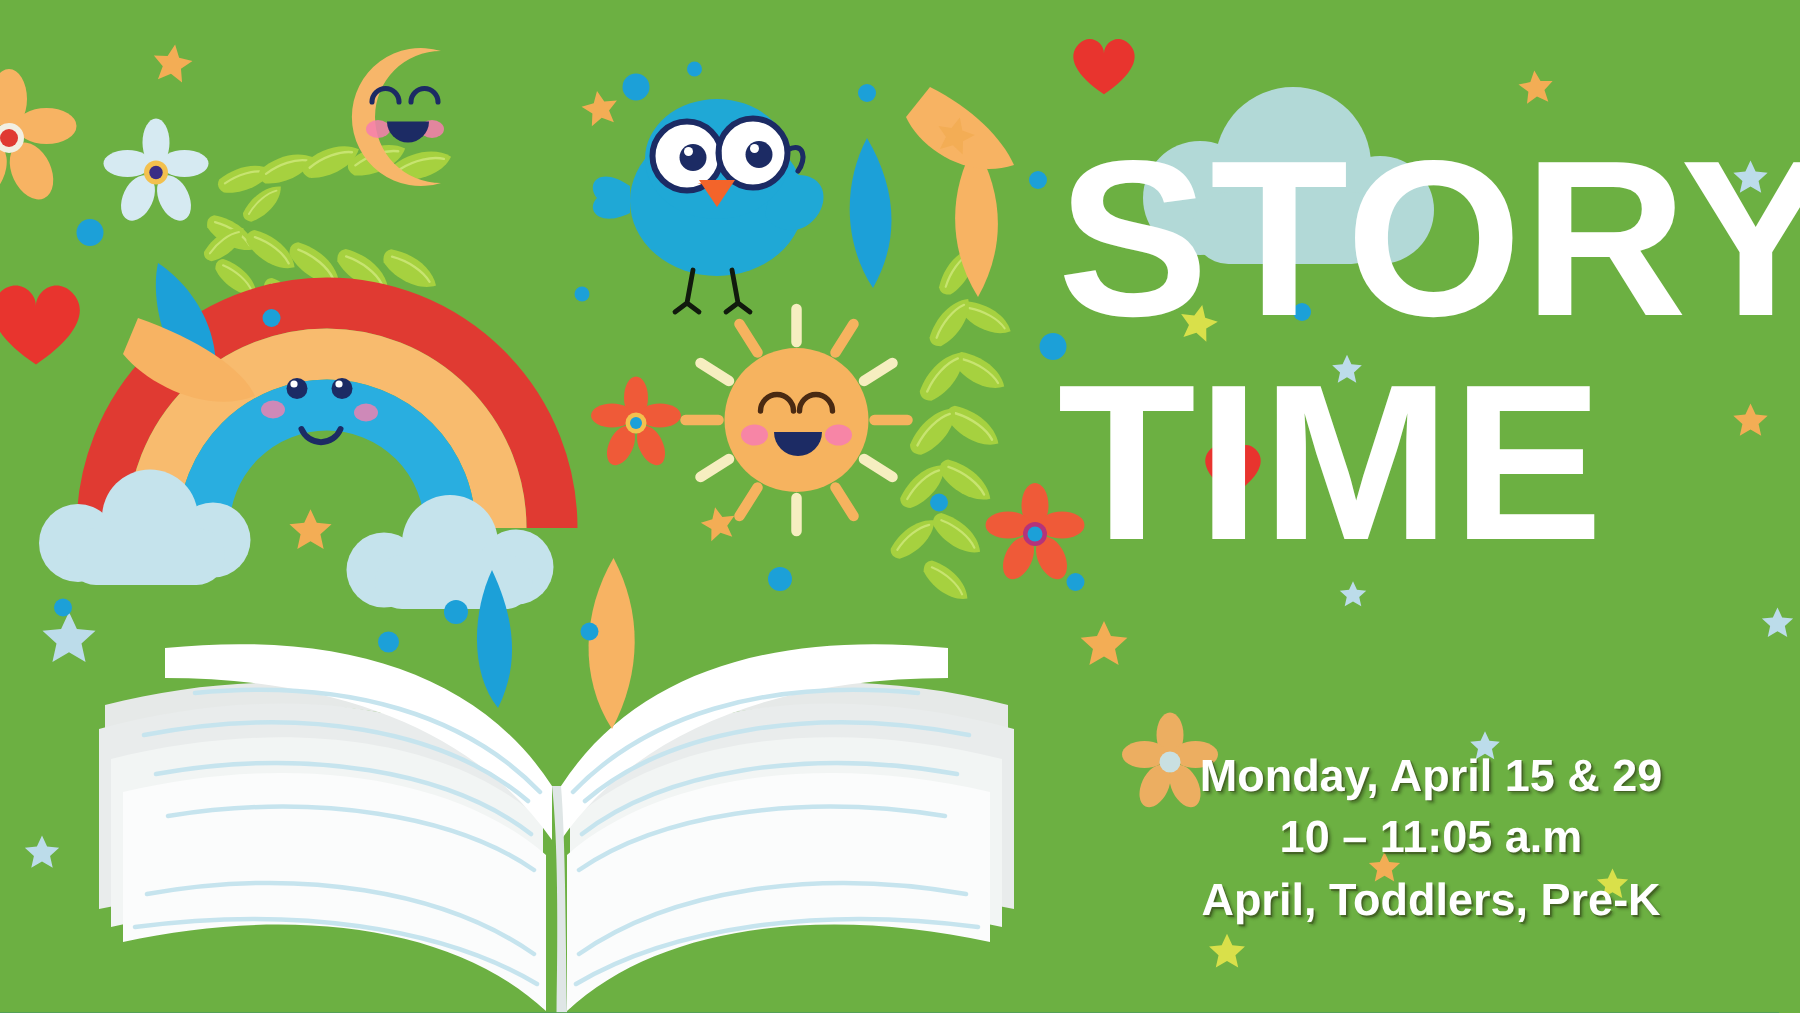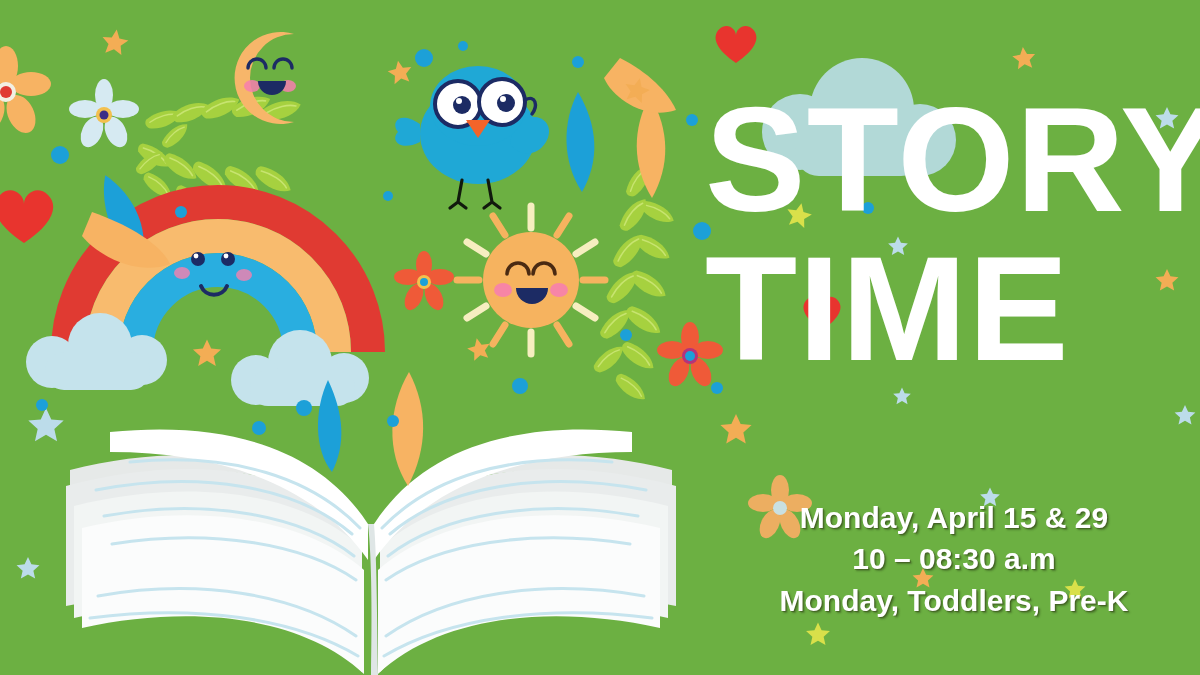--- a/index.html
+++ b/index.html
@@ -470,17 +470,17 @@
 
   </svg>
 
   <div class="title-wrap">
     <div class="title-line">STORY</div>
     <div class="title-line second">TIME</div>
   </div>
 
   <div class="details">
     <div class="detail-line">Monday, April 15 &amp; 29</div>
-    <div class="detail-line">10 – 08:30 a.m</div>
-    <div class="detail-line">Monday, Toddlers, Pre-K</div>
+    <div class="detail-line">10 – 11:05 a.m</div>
+    <div class="detail-line">April, Toddlers, Pre-K</div>
   </div>
 
 </div>
 
 </body></html>

